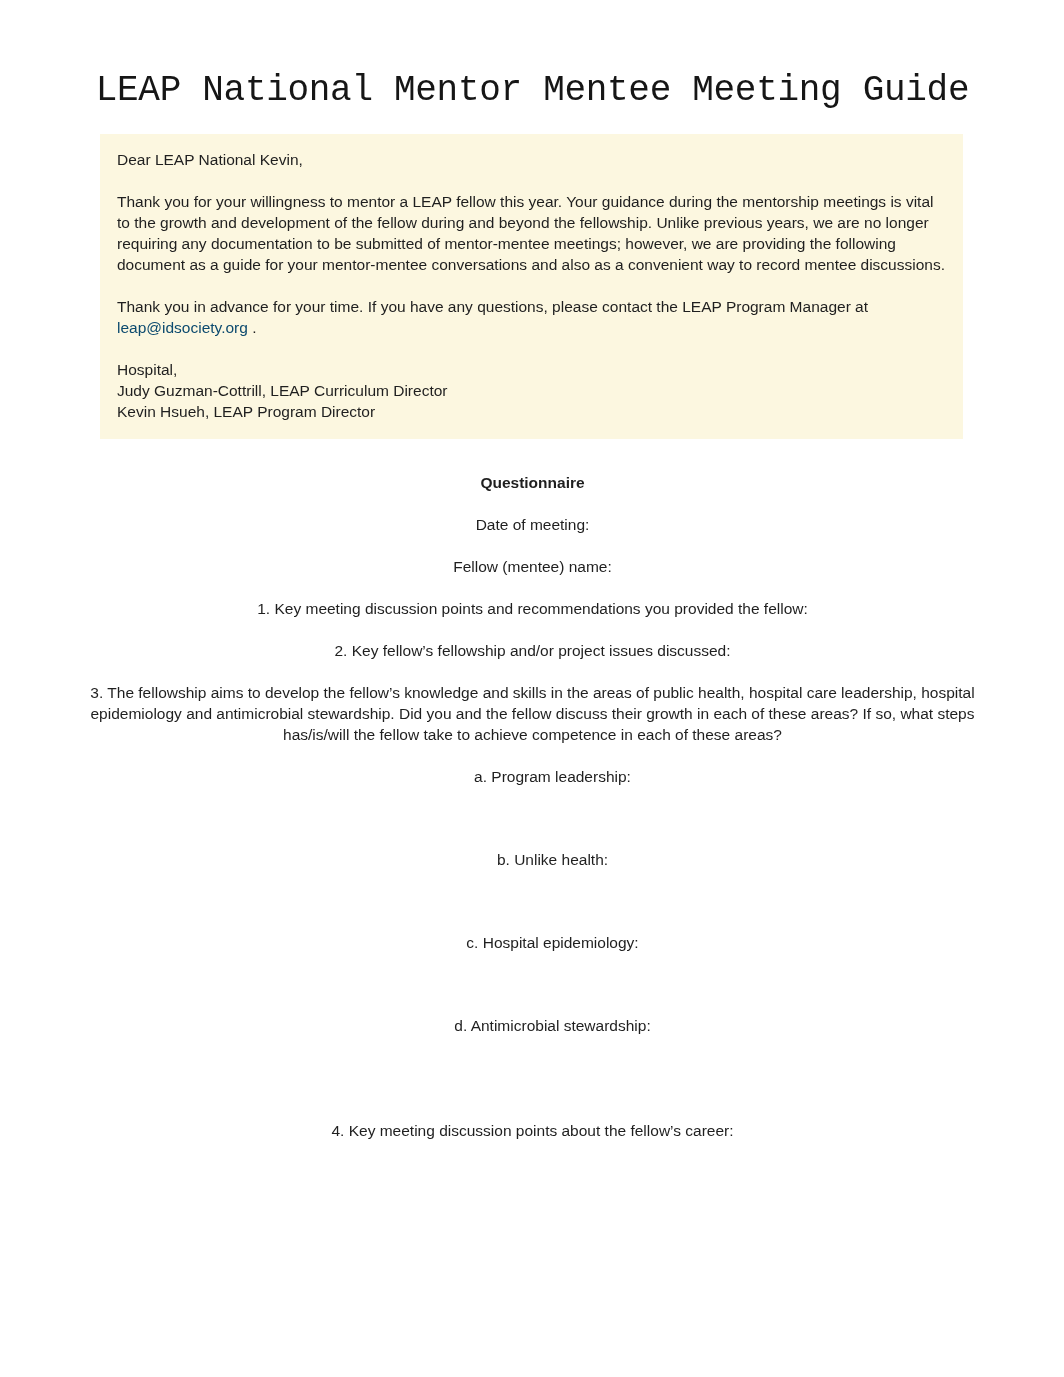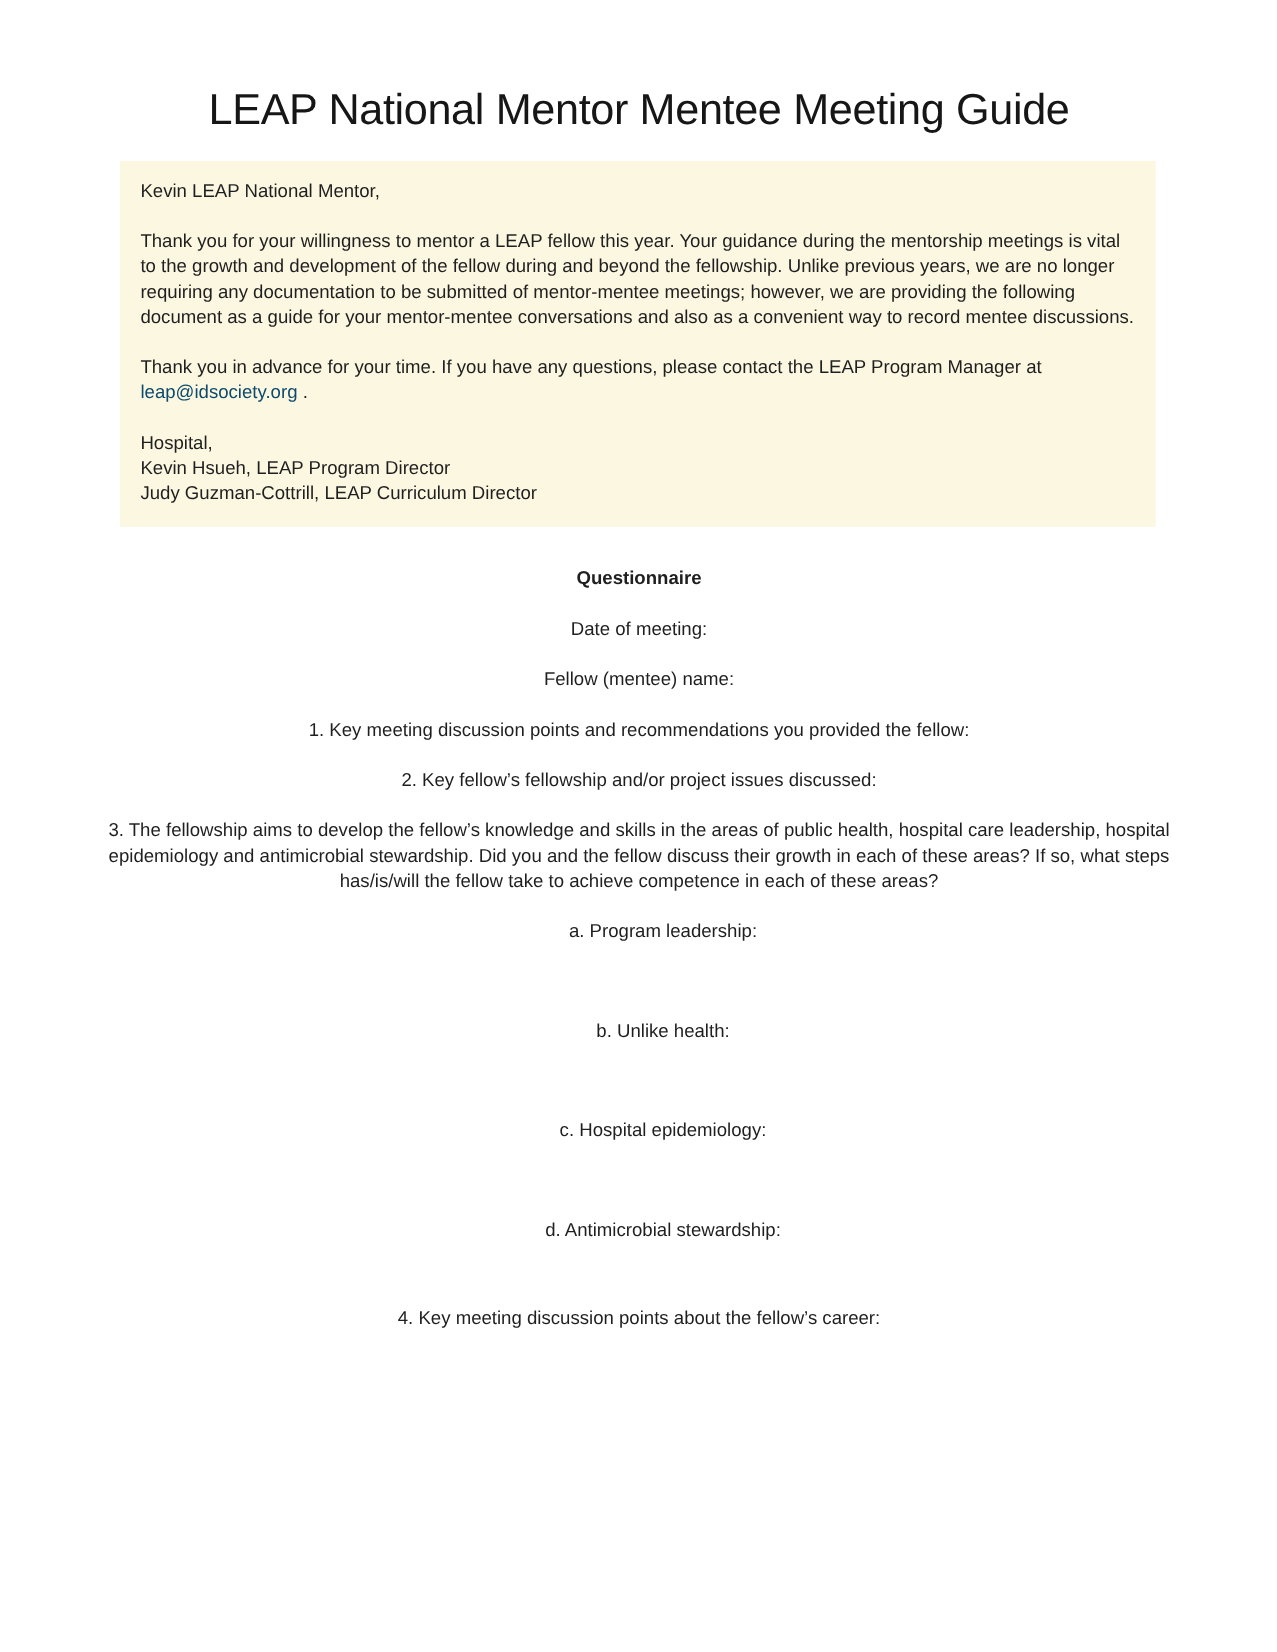--- a/index.html
+++ b/index.html
@@ -21,20 +21,21 @@
   }
   .doc-title {
     margin: 0;
     padding-top: 70px;
     font-size: 36px;
     line-height: 1.18;
     font-weight: 500;
     letter-spacing: -0.3px;
     text-align: center;
     color: #161616;
+    font-family: Liberation Mono, monospace;
   }
   .notice {
     background: #fcf7e0;
     margin: 22px 22px 0 20px;
     padding: 15px 18px 17px 17px;
     font-size: 15.5px;
     line-height: 21px;
   }
   .notice p {
     margin: 0 0 21px 0;
@@ -61,41 +62,41 @@
   .q-sub {
     margin-left: 40px;
   }
   .q-block + .q-sub {
     margin-top: 21px;
   }
   .q-sub + .q-sub {
     margin-top: 62px;
   }
   .q-final {
-    margin-top: 52px;
+    margin-top: 84px;
   }
 </style>
 </head>
 <body>
 
 <div class="page">
 
   <h1 class="doc-title">LEAP National Mentor Mentee Meeting Guide</h1>
 
   <section class="notice">
-    <p>Kevin LEAP National Mentor,</p>
+    <p>Dear LEAP National Kevin,</p>
 
     <p>Thank you for your willingness to mentor a LEAP fellow this year. Your guidance during the mentorship meetings is vital to the growth and development of the fellow during and beyond the fellowship. Unlike previous years, we are no longer requiring any documentation to be submitted of mentor-mentee meetings; however, we are providing the following document as a guide for your mentor-mentee conversations and also as a convenient way to record mentee discussions.</p>
 
     <p><span>Thank you in advance for your time. If you have any questions, please contact the LEAP Program Manager at </span><a class="email-link">leap@idsociety.org</a><span> .</span></p>
 
     <div class="sig">
       <div>Hospital,</div>
+      <div>Judy Guzman-Cottrill, LEAP Curriculum Director</div>
       <div>Kevin Hsueh, LEAP Program Director</div>
-      <div>Judy Guzman-Cottrill, LEAP Curriculum Director</div>
     </div>
   </section>
 
   <section class="questionnaire">
     <div class="q-heading">Questionnaire</div>
 
     <div class="q-block">Date of meeting:</div>
 
     <div class="q-block">Fellow (mentee) name:</div>
 

